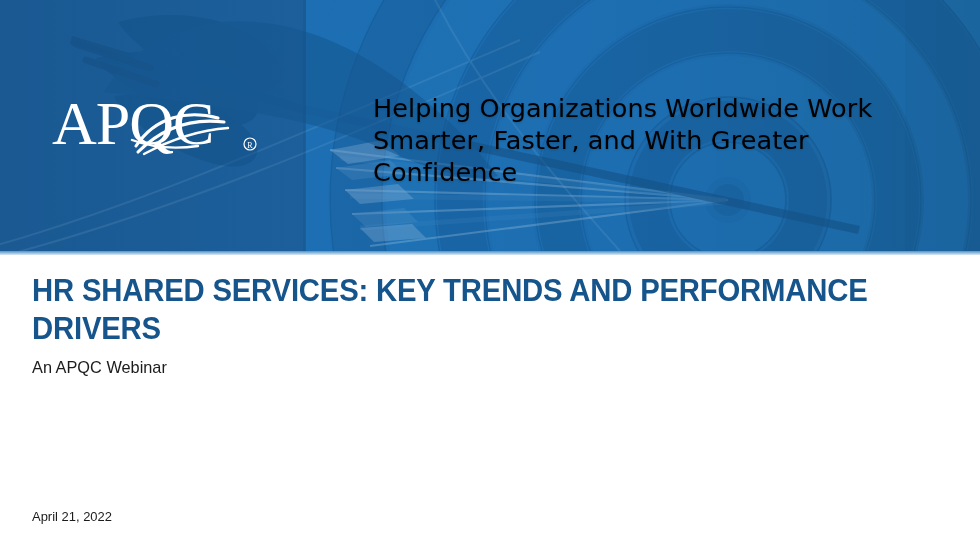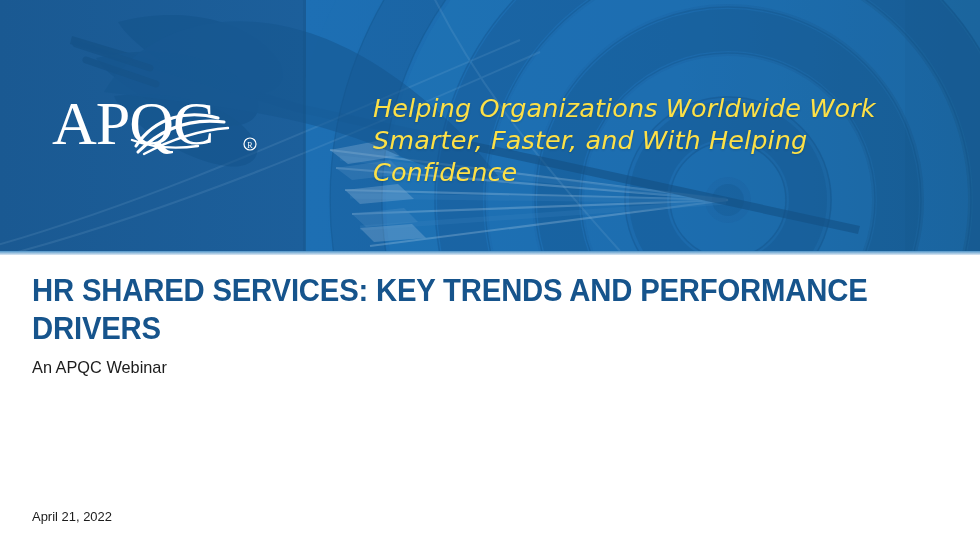--- a/index.html
+++ b/index.html
@@ -58,28 +58,27 @@
     height: 74px;
   }
   .logo svg { display: block; width: 215px; height: 74px; }
 
   
   .tagline {
     position: absolute;
     left: 373px;
     top: 92px;
     width: 575px;
-    color: #fde047;
+    color: #000000;
     font-family: "DejaVu Sans", sans-serif;
     font-size: 25.5px;
     line-height: 32px;
     font-weight: 400;
     letter-spacing: 0.1px;
     text-shadow: 0 1px 2px rgba(8,45,80,.28);
-    font-style: italic;
   }
   .tagline .l1 { display: block; }
   .tagline .l2 { display: block; }
 
   
   .title {
     position: absolute;
     left: 32px;
     top: 272px;
     width: 905px;
@@ -248,21 +247,21 @@
 
         <g>
           <circle cx="198" cy="56" r="6" fill="none" stroke="#ffffff" stroke-width="1.2"></circle>
           <text x="198" y="59.5" fill="#ffffff" font-size="8" font-family="'Liberation Serif', serif" text-anchor="middle">R</text>
         </g>
       </svg>
     </div>
 
     <div class="tagline">
       <span class="l1">Helping Organizations Worldwide Work</span>
-      <span class="l2">Smarter, Faster, and With Helping Confidence</span>
+      <span class="l2">Smarter, Faster, and With Greater Confidence</span>
     </div>
   </div>
 
   <div class="banner-rule"></div>
 
   <div class="title">HR SHARED SERVICES: KEY TRENDS AND PERFORMANCE DRIVERS</div>
 
   <div class="subtitle">An APQC Webinar</div>
 
   <div class="date">April 21, 2022</div>

